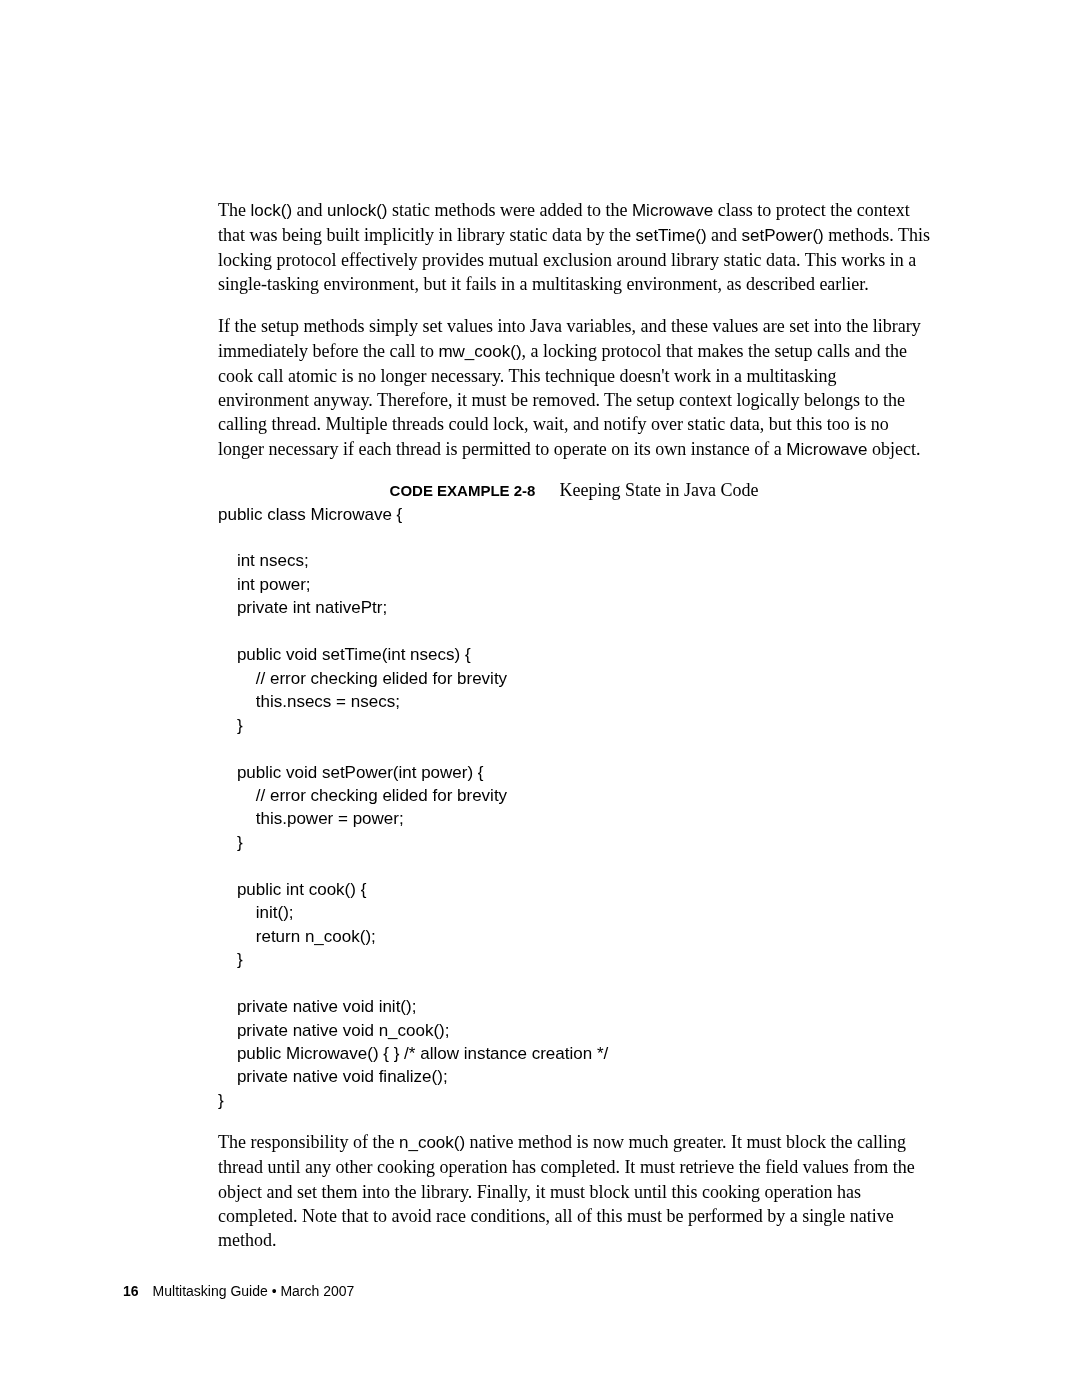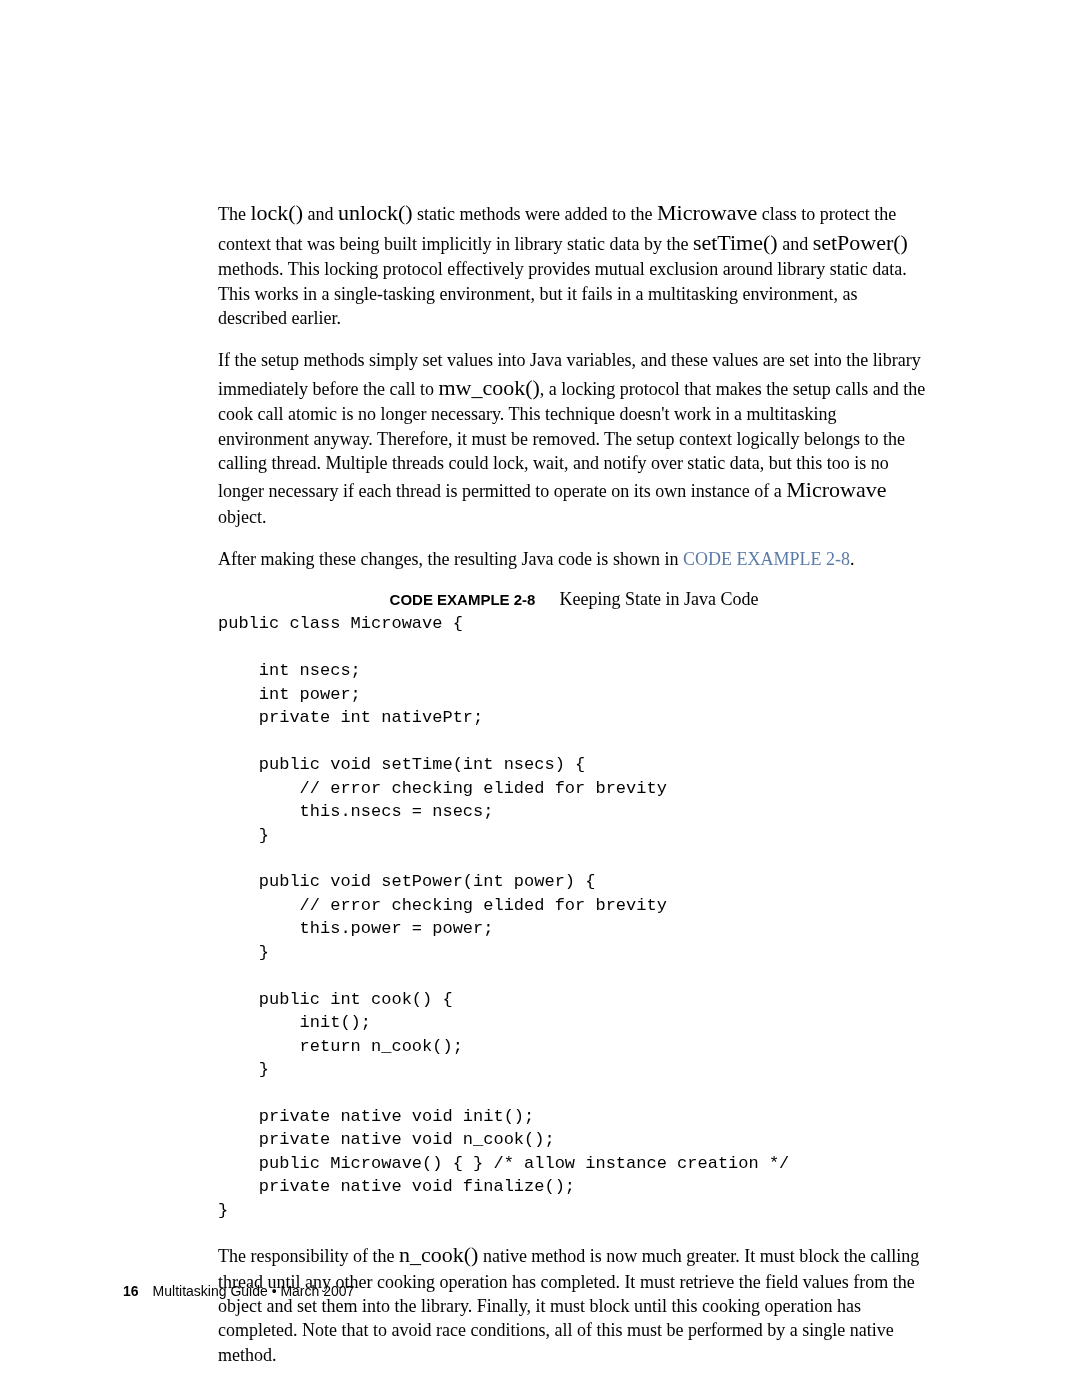--- a/index.html
+++ b/index.html
@@ -22,36 +22,36 @@
     }
     
     .para {
       font-size: 18px;
       line-height: 1.35;
       margin-bottom: 18px;
       text-align: left;
     }
     
     .mono {
-      font-family: Liberation Serif, serif;
-      font-size: 22px;
+      font-family: Liberation Sans, sans-serif;
+      font-size: 17px;
     }
     
     .example-label {
       font-family: Arial, Helvetica, sans-serif;
       font-weight: bold;
       font-size: 15px;
     }
     
     .example-title {
       font-size: 18px;
     }
     
     .code-block {
-      font-family: Liberation Mono, monospace;
+      font-family: Liberation Sans, sans-serif;
       font-size: 17px;
       line-height: 1.38;
       white-space: pre;
       margin-bottom: 18px;
     }
     
     .link {
       color: #5a7ba8;
     }
     
@@ -80,23 +80,20 @@
 <div class="page-content">
 
   <p class="para">
     <span>The </span><span class="mono">lock()</span><span> and </span><span class="mono">unlock()</span><span> static methods were added to the </span><span class="mono">Microwave</span><span> class to protect the context that was being built implicitly in library static data by the </span><span class="mono">setTime()</span><span> and </span><span class="mono">setPower()</span><span> methods. This locking protocol effectively provides mutual exclusion around library static data. This works in a single-tasking environment, but it fails in a multitasking environment, as described earlier.</span>
   </p>
 
   <p class="para">
     <span>If the setup methods simply set values into Java variables, and these values are set into the library immediately before the call to </span><span class="mono">mw_cook()</span><span>, a locking protocol that makes the setup calls and the cook call atomic is no longer necessary. This technique doesn't work in a multitasking environment anyway. Therefore, it must be removed. The setup context logically belongs to the calling thread. Multiple threads could lock, wait, and notify over static data, but this too is no longer necessary if each thread is permitted to operate on its own instance of a </span><span class="mono">Microwave</span><span> object.</span>
   </p>
 
-  <p class="para">
-    <span>After making these changes, the resulting Java code is shown in </span><span class="link">CODE EXAMPLE 2-8</span><span>.</span>
-  </p>
 
   <div class="example-header">
     <span class="example-label">CODE EXAMPLE 2-8</span>
     <span>&nbsp;&nbsp;&nbsp;&nbsp;</span>
     <span class="example-title">Keeping State in Java Code</span>
   </div>
 
   <div class="code-block">public class Microwave {
 
     int nsecs;

